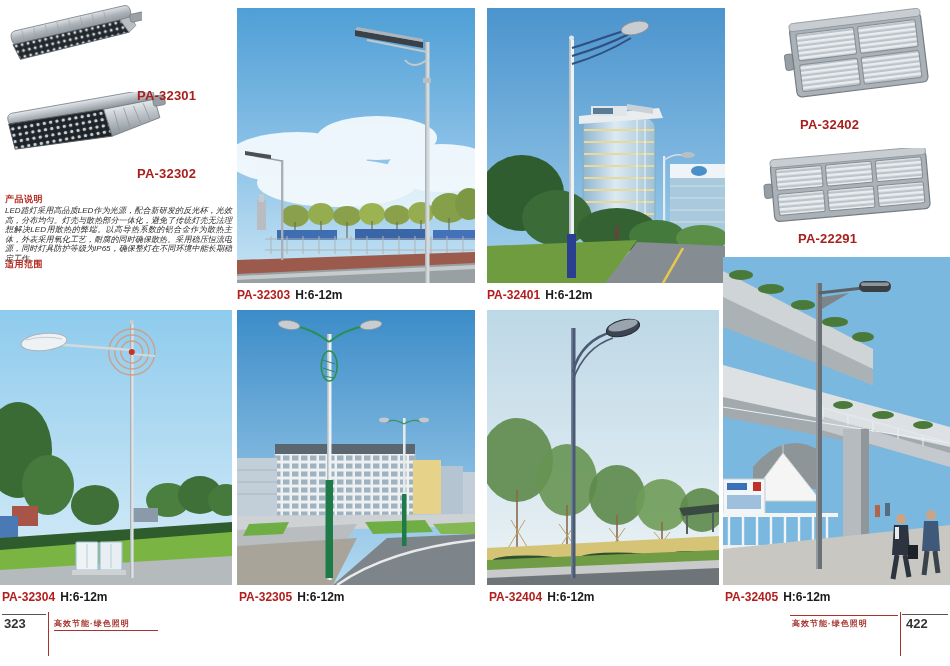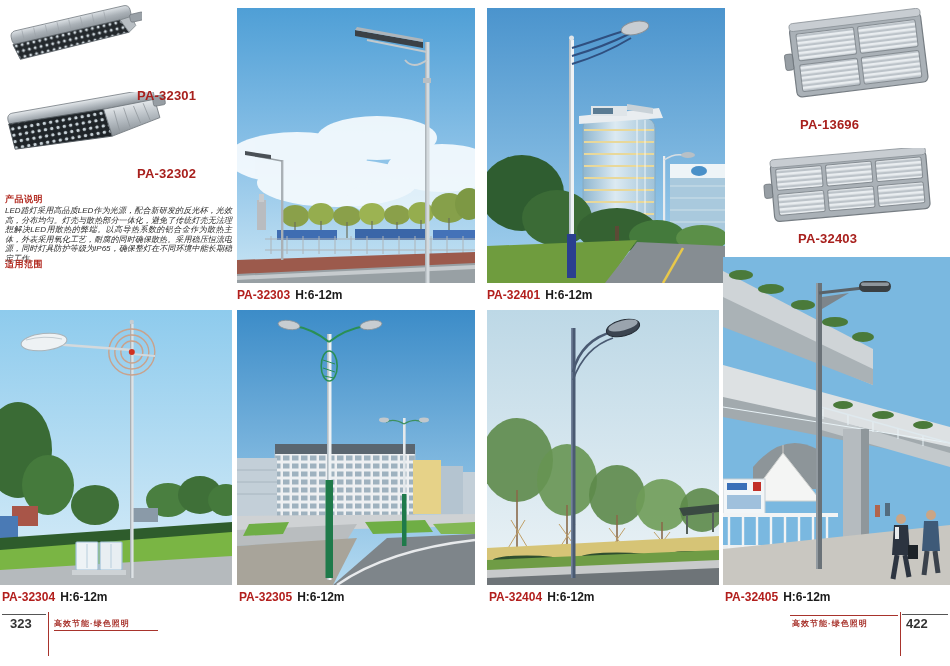--- a/index.html
+++ b/index.html
@@ -291,22 +291,22 @@
       <rect x="5" y="6" width="46" height="21" rx="2" fill="url(#fins2)" stroke="#858c92" stroke-width="1"></rect>
       <rect x="55" y="6" width="46" height="21" rx="2" fill="url(#fins2)" stroke="#858c92" stroke-width="1"></rect>
       <rect x="105" y="6" width="46" height="21" rx="2" fill="url(#fins2)" stroke="#858c92" stroke-width="1"></rect>
       <rect x="5" y="31" width="46" height="21" rx="2" fill="url(#fins2)" stroke="#858c92" stroke-width="1"></rect>
       <rect x="55" y="31" width="46" height="21" rx="2" fill="url(#fins2)" stroke="#858c92" stroke-width="1"></rect>
       <rect x="105" y="31" width="46" height="21" rx="2" fill="url(#fins2)" stroke="#858c92" stroke-width="1"></rect>
       <rect x="-8" y="20" width="8" height="14" rx="2" fill="#979ea4" stroke="#6d747a" stroke-width="0.8"></rect>
     </g>
   </svg>
 
-  <div class="prod-label" style="left:800px;top:117px">PA-13696</div>
-  <div class="prod-label" style="left:798px;top:231px">PA-32403</div>
+  <div class="prod-label" style="left:800px;top:117px">PA-32402</div>
+  <div class="prod-label" style="left:798px;top:231px">PA-22291</div>
 
   <div class="photo" style="left:0px;top:310px;width:232px;height:275px">
     <svg width="232" height="275" viewBox="0 0 232 275">
       <defs>
         <linearGradient id="skyC" x1="0" y1="0" x2="0" y2="1">
           <stop offset="0" stop-color="#8ecbed"></stop>
             <stop offset="1" stop-color="#d9edf8"></stop>
         </linearGradient>
       </defs>
       <rect width="232" height="275" fill="url(#skyC)"></rect>
@@ -573,21 +573,21 @@
     <span class="code">PA-32305</span><span class="size">H:6-12m</span>
   </div>
   <div class="caption" style="left:489px;top:590px">
     <span class="code">PA-32404</span><span class="size">H:6-12m</span>
   </div>
   <div class="caption" style="left:725px;top:590px">
     <span class="code">PA-32405</span><span class="size">H:6-12m</span>
   </div>
 
   <div class="hline-dark" style="left:2px;top:614px;width:44px"></div>
-  <div class="footer-num" style="left:10px;top:616px">323</div>
+  <div class="footer-num" style="left:4px;top:616px">323</div>
   <div class="vline-red" style="left:48px;top:612px;height:44px"></div>
   <div class="footer-slogan" style="left:54px;top:618px">高效节能·绿色照明</div>
   <div class="hline-red" style="left:54px;top:630px;width:104px"></div>
 
   <div class="hline-red" style="left:790px;top:615px;width:108px"></div>
   <div class="footer-slogan" style="left:792px;top:618px">高效节能·绿色照明</div>
   <div class="vline-red" style="left:900px;top:612px;height:44px"></div>
   <div class="hline-dark" style="left:902px;top:614px;width:46px"></div>
   <div class="footer-num" style="left:906px;top:616px">422</div>
 

